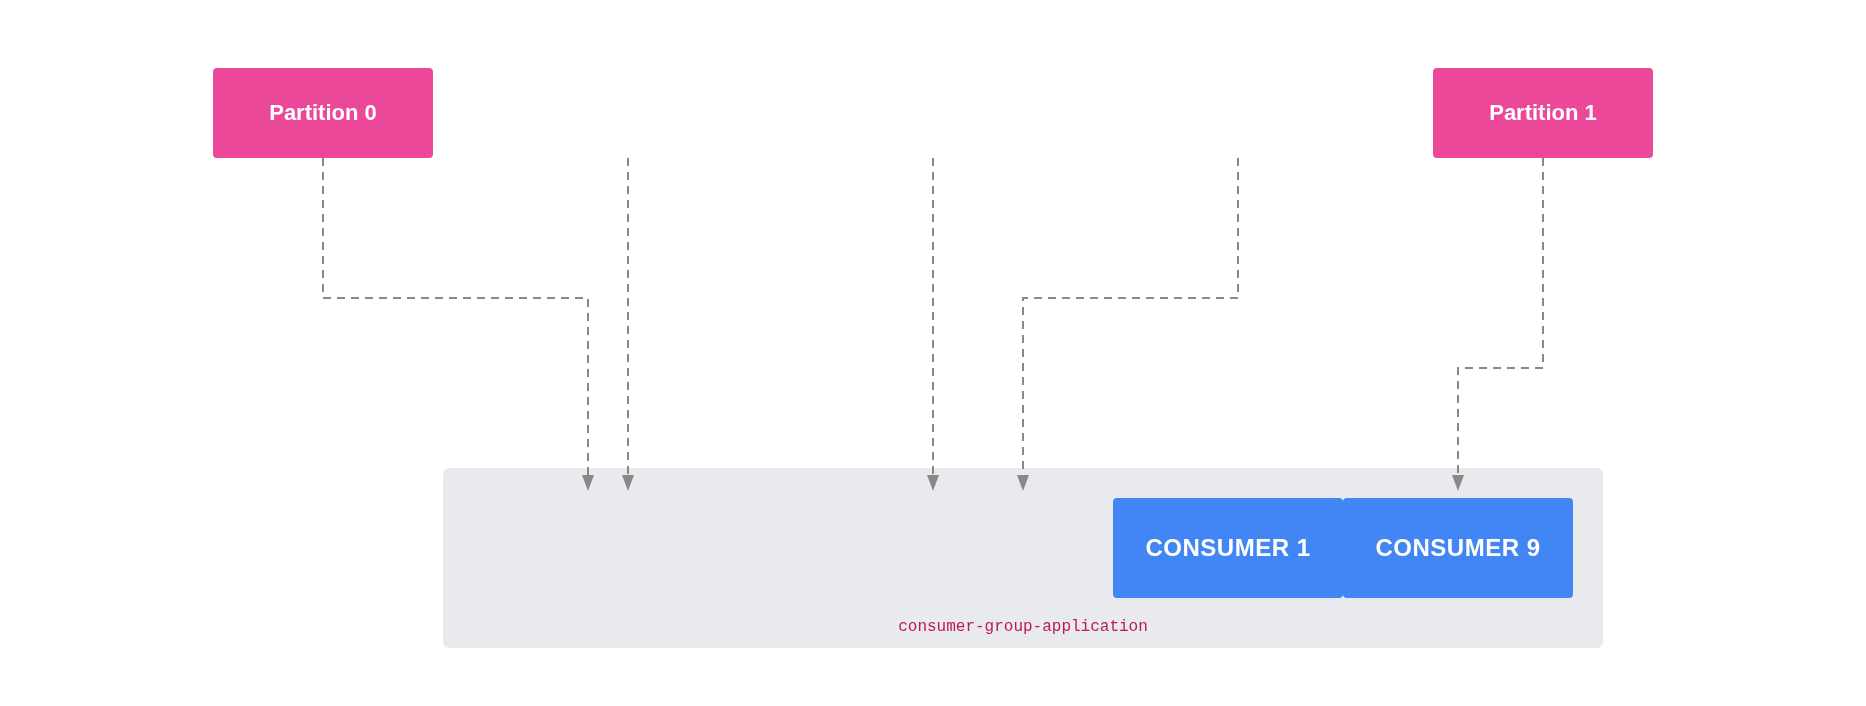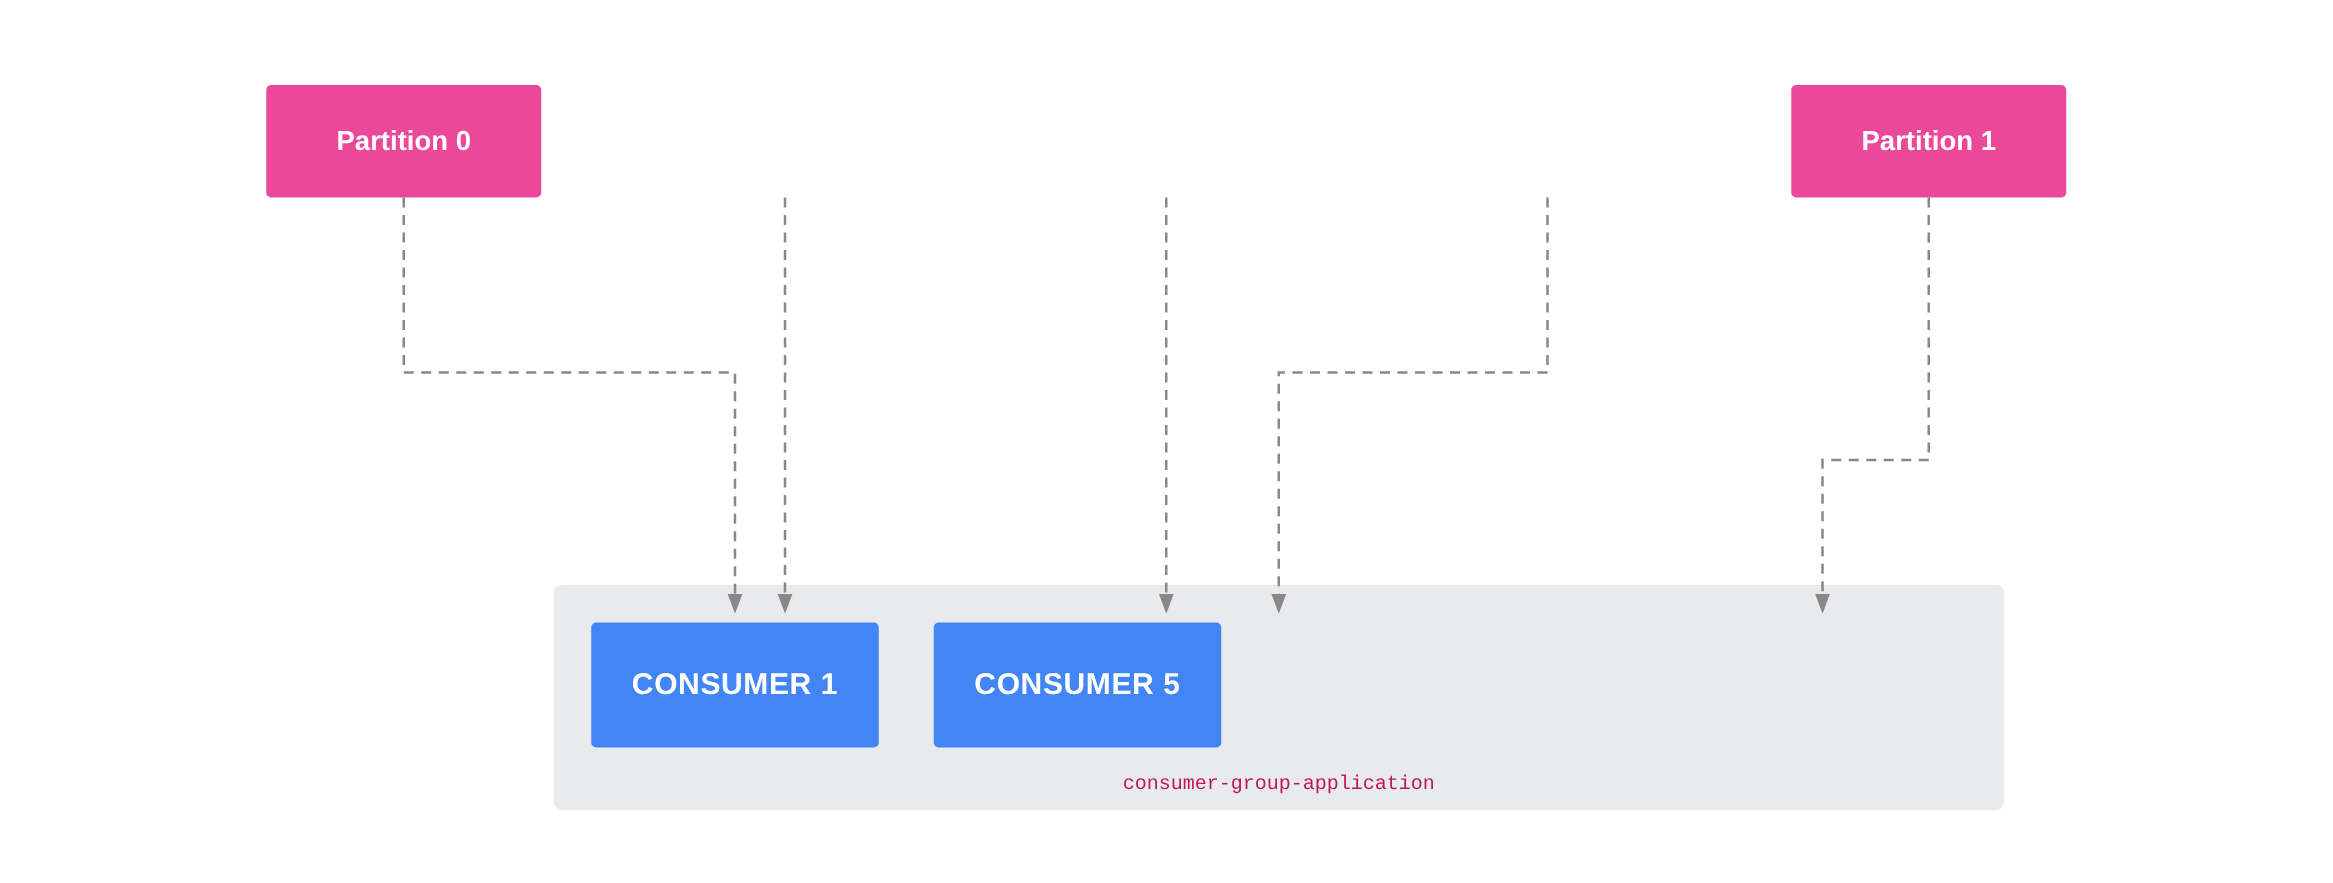--- a/index.html
+++ b/index.html
@@ -49,23 +49,22 @@
     
     .consumer-group {
       position: absolute;
       bottom: 30px;
       left: 260px;
       right: 80px;
       background: #e8eaed;
       border-radius: 6px;
       padding: 30px 30px 50px 30px;
       display: flex;
-      justify-content: flex-start;
+      justify-content: flex-end;
       align-items: center;
-      gap: 44px;
     }
 
     .consumer-group-label {
       position: absolute;
       bottom: 12px;
       left: 0;
       right: 0;
       text-align: center;
       font-family: 'Courier New', Courier, monospace;
       font-size: 16px;
@@ -108,21 +107,21 @@
     <div class="partition-box">
       <span>Partition 1</span>
     </div>
   </div>
 
   <div class="consumer-group">
     <div class="consumer-box">
       <span>CONSUMER 1</span>
     </div>
     <div class="consumer-box">
-      <span>CONSUMER 5</span>
+      <span>CONSUMER 9</span>
     </div>
     <div class="consumer-group-label">
       <span>consumer-group-application</span>
     </div>
   </div>
 
   <svg class="arrows-svg" viewBox="0 0 1500 650">
     <defs>
       <marker id="arrowhead" markerWidth="8" markerHeight="8" refX="4" refY="4" orient="auto">
         <path d="M0,1 L8,4 L0,7 Z" fill="#888"></path>

